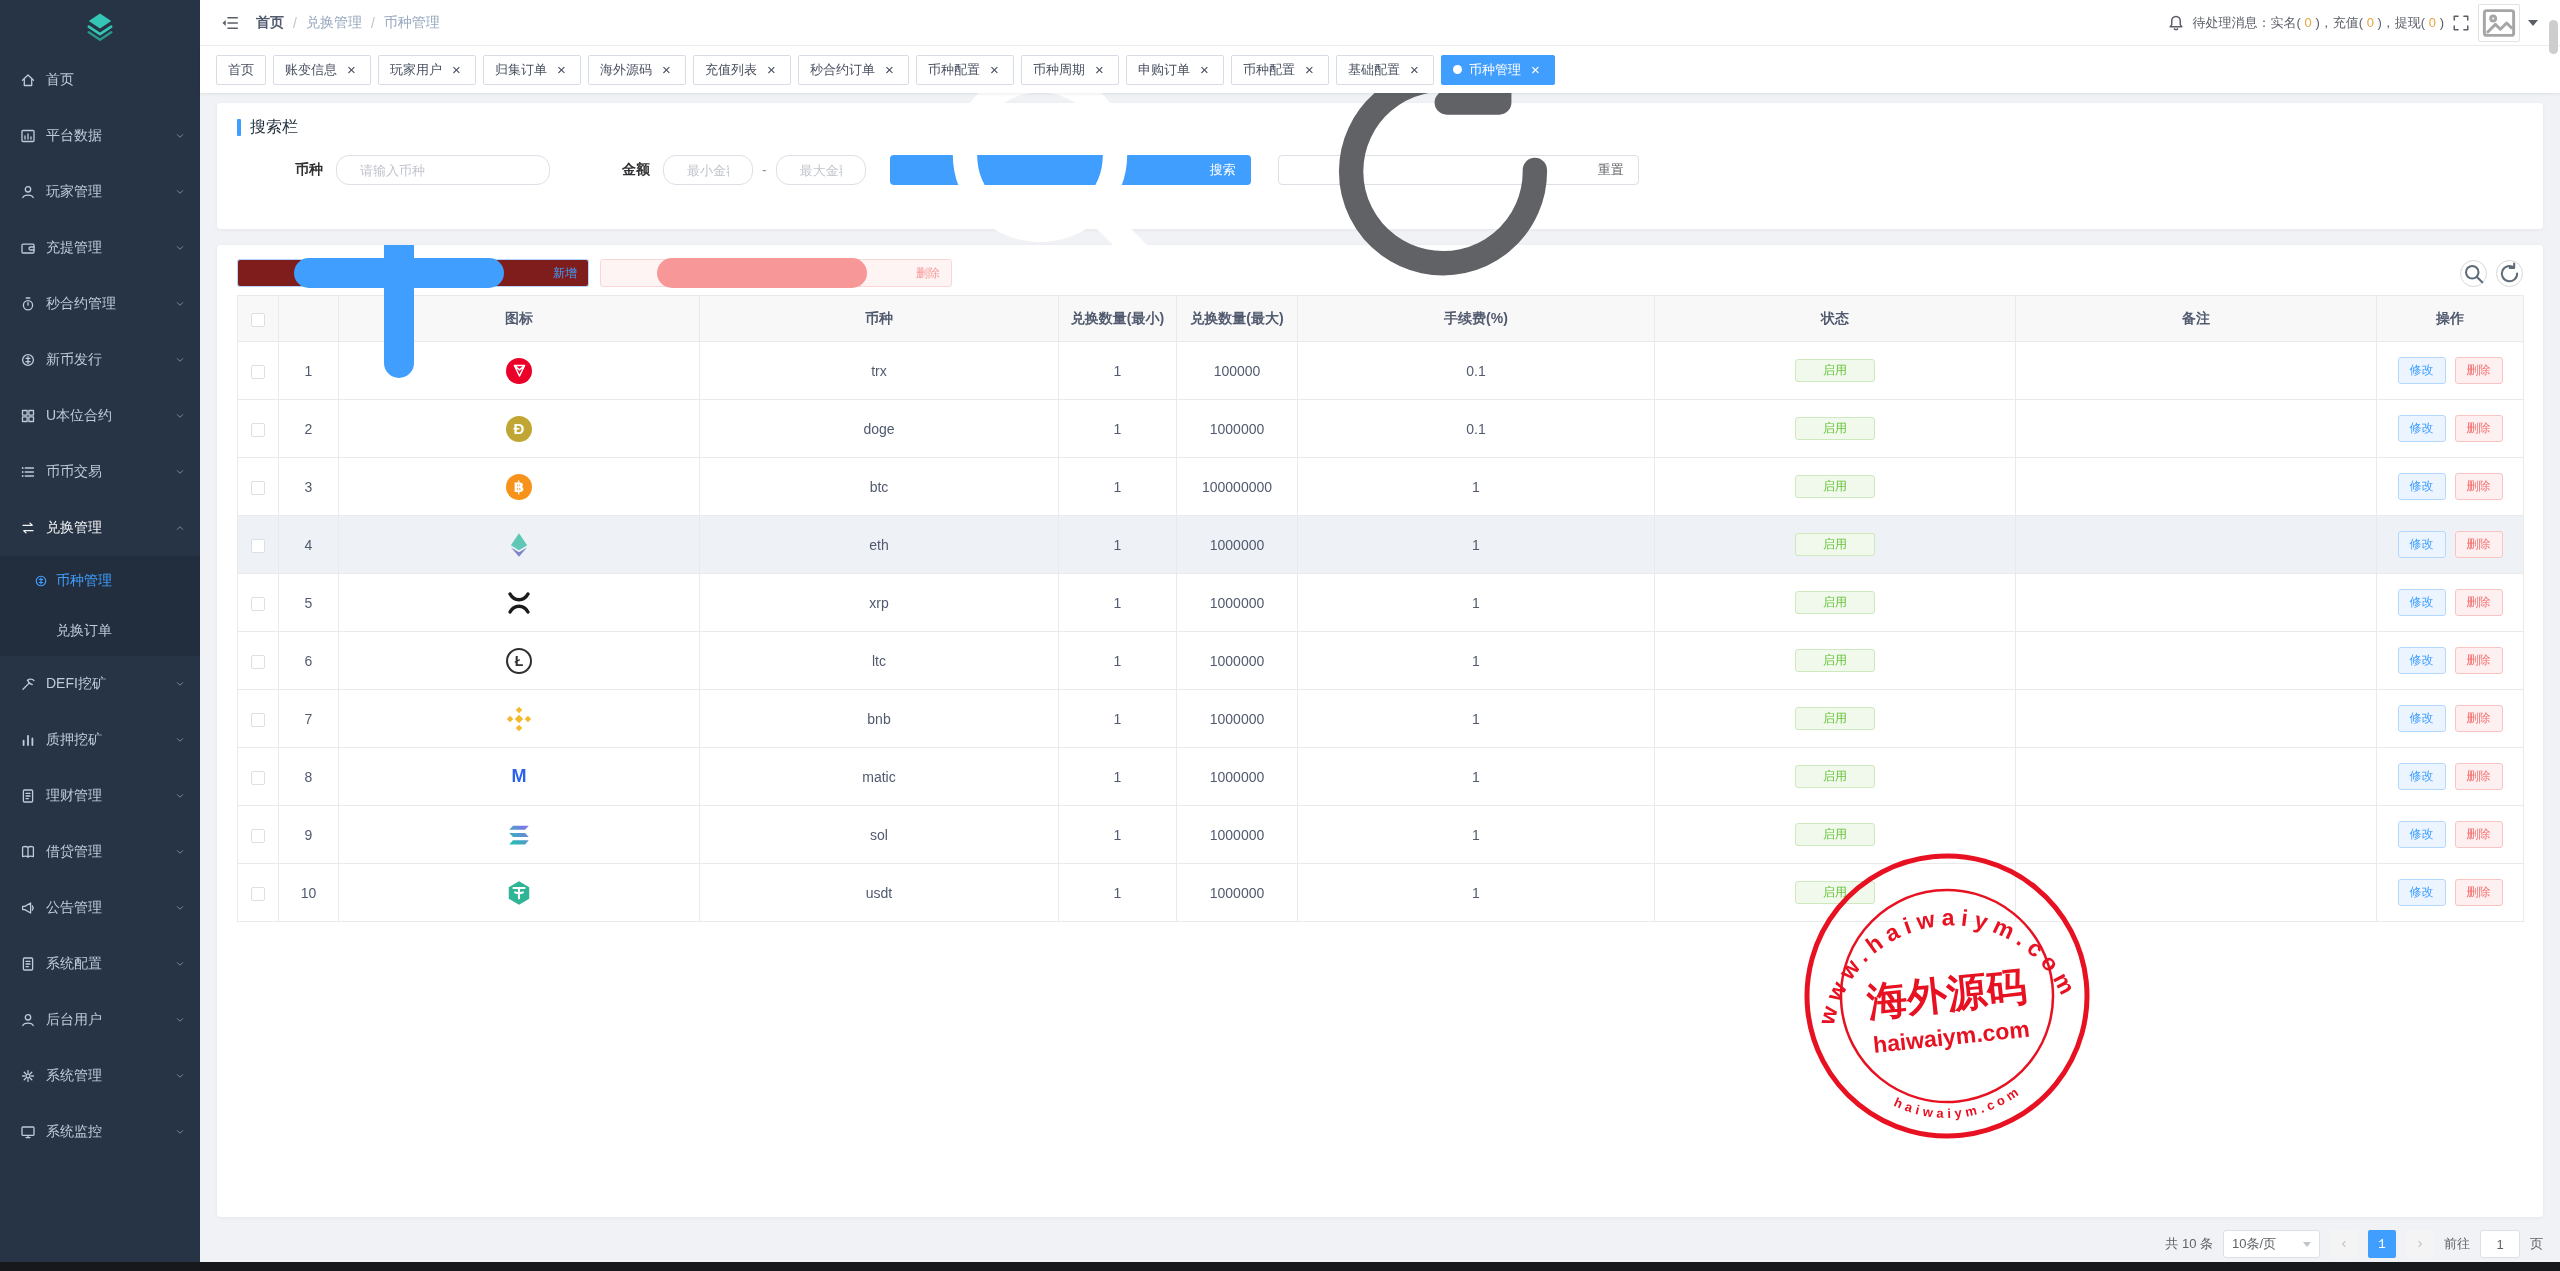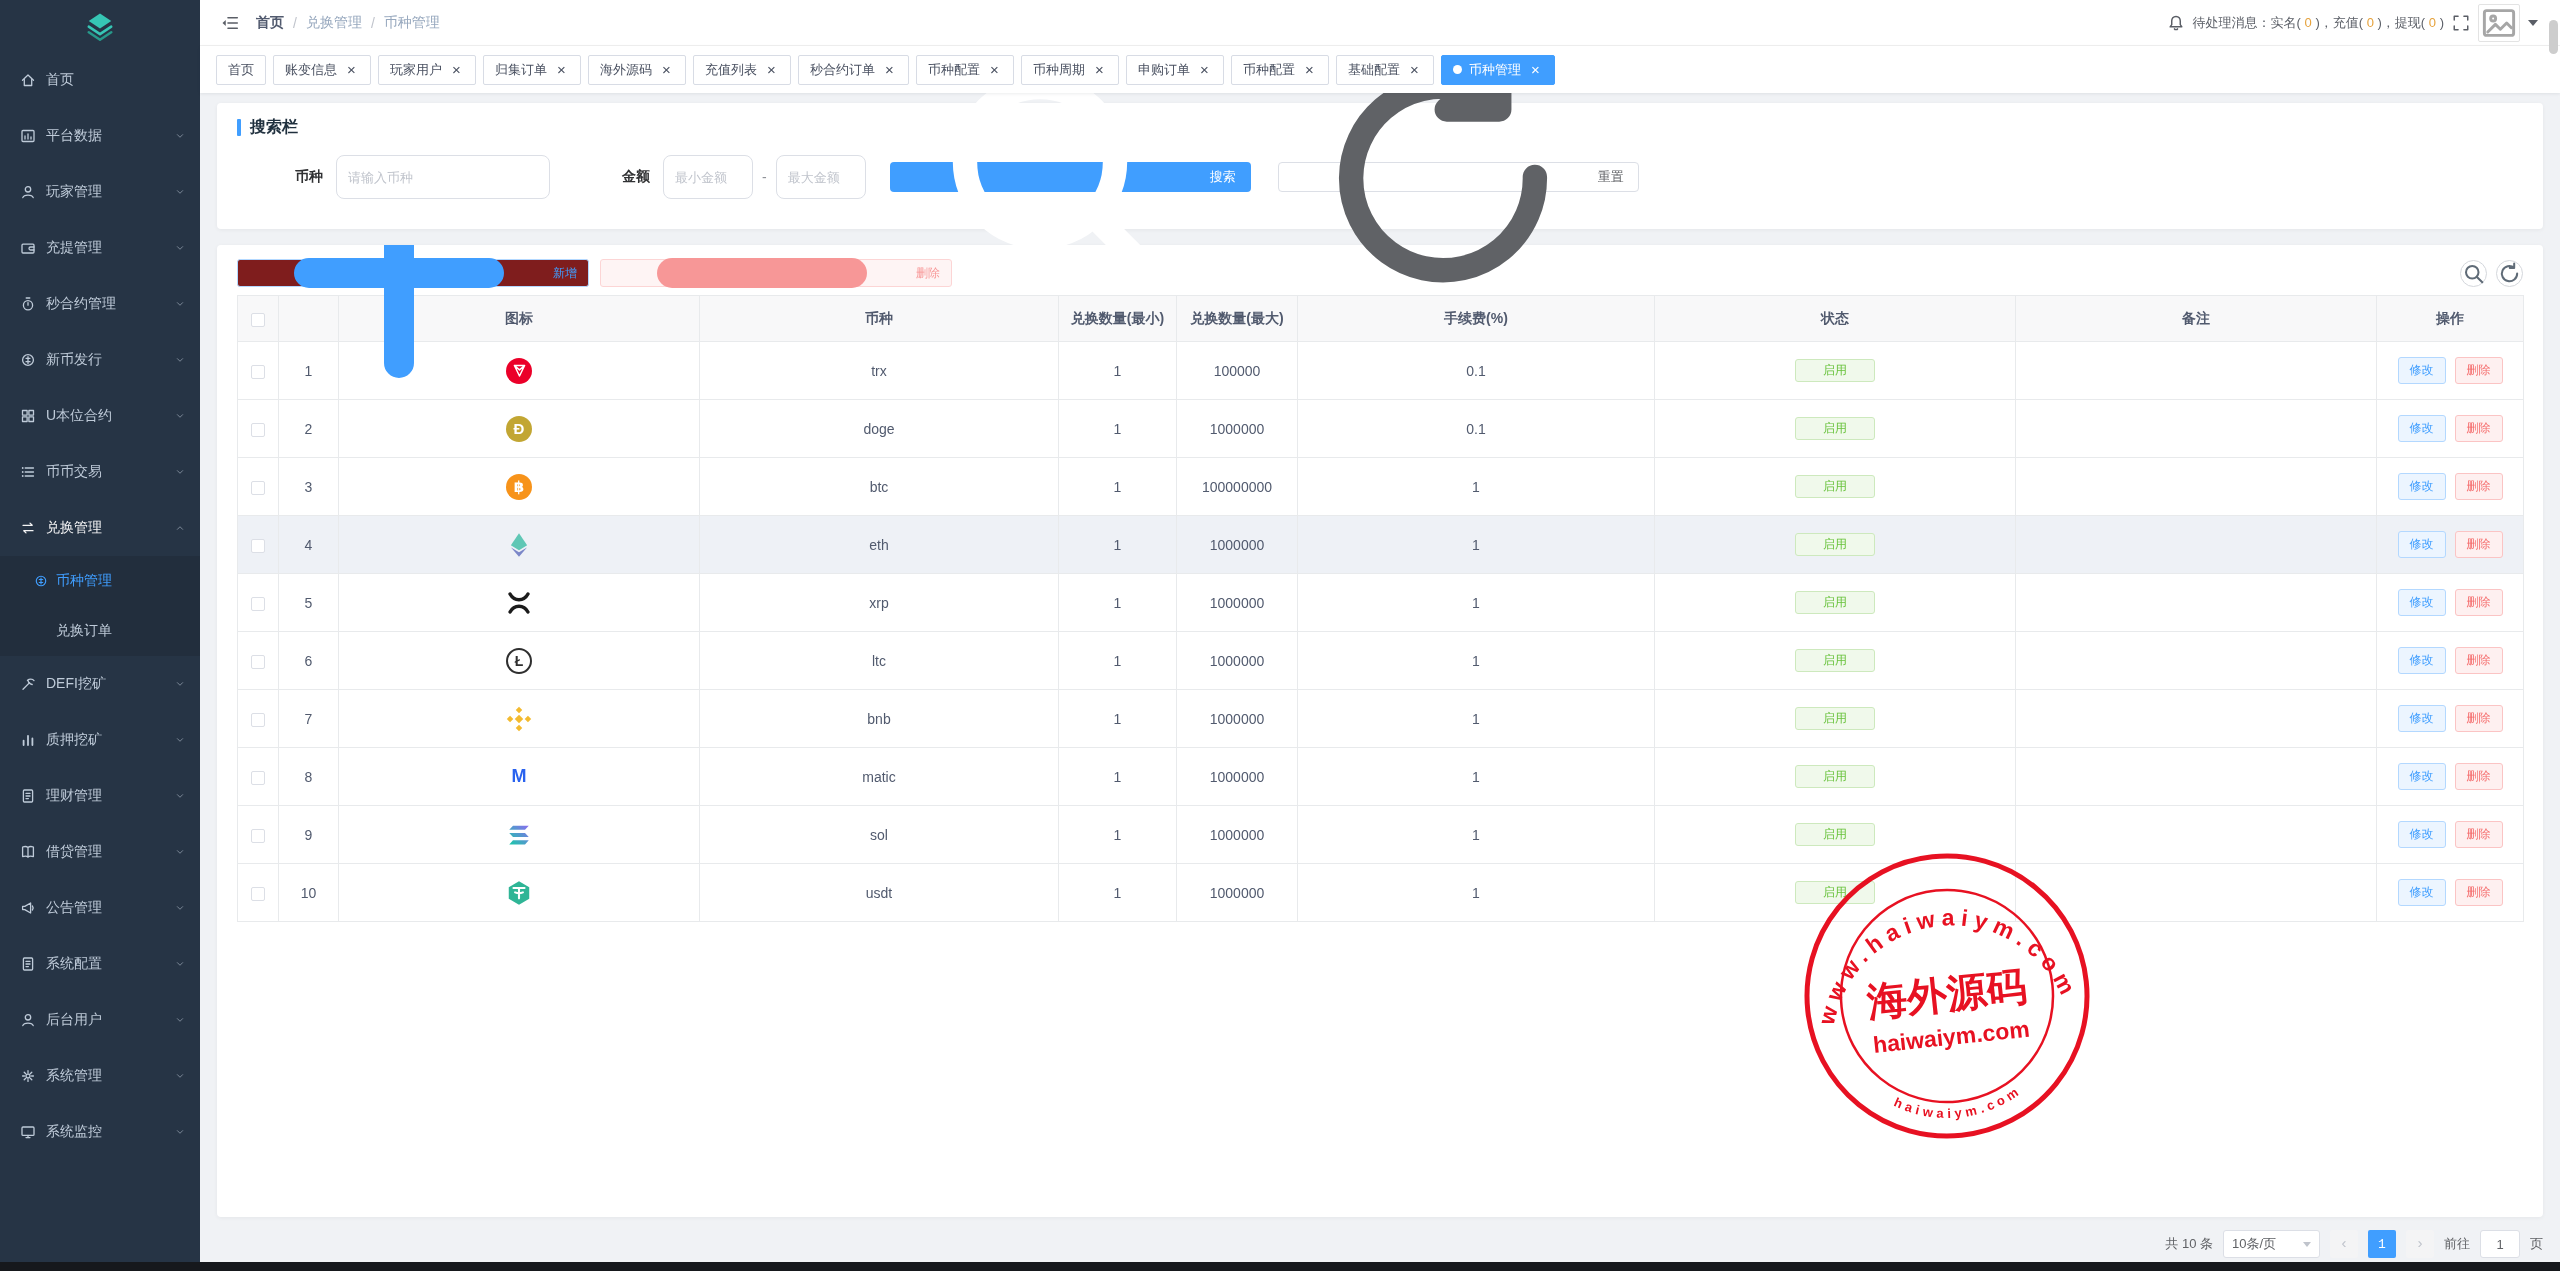--- a/index.html
+++ b/index.html
@@ -50,26 +50,26 @@
   .tag .dot{width:9px;height:9px;border-radius:50%;background:#fff;margin-right:7px}
   .tag.active{background:#409eff;border-color:#409eff;color:#fff}
   .tag-close{margin-left:7px;font-size:15px;line-height:1;width:15px;height:15px;display:inline-flex;align-items:center;justify-content:center;border-radius:50%;font-style:normal}
 
   
   .content{flex:1;padding:10px 17px 0 17px;position:relative;overflow:hidden}
   .card{background:#fff;border-radius:4px;box-shadow:0 1px 4px rgba(0,0,0,.05)}
   .search-card{height:126px;padding:14px 20px 0}
   .panel-title-bar{display:flex;align-items:center}
   .accent-bar{width:4px;height:17px;background:#409eff;border-radius:1px;margin-right:9px}
-  .panel-title{font-size:16px;font-weight:bold;color:#1f2f3d}
+  .panel-title{font-size:16px;font-weight:normal;color:#1f2f3d}
   .search-form{margin-top:17px;display:flex;align-items:center}
   .f-label{font-weight:bold;color:#303133;margin-right:13px}
   .f-label.first{margin-left:58px}
   .f-label.amount{margin-left:72px}
-  .f-input{height:44px;border:1px solid #dcdfe6;border-radius:8px;padding:0 11px;font-size:13px;color:#606266;background:#fff}
+  .f-input{height:30px;border:1px solid #dcdfe6;border-radius:13px;padding:0 23px;font-size:13px;color:#606266;background:#fff}
   .f-input::placeholder{color:#c0c4cc}
   .f-input.coin{width:214px}
   .f-input.small{width:90px}
   .dash{color:#909399;margin:0 9px}
   .btn{height:30px;display:inline-flex;align-items:center;gap:5px;padding:0 14px;border-radius:4px;font-size:13px;border:1px solid transparent}
   .btn.primary{background:#409eff;color:#fff;margin-left:24px}
   .btn.plainw{background:#fff;border-color:#dcdfe6;color:#606266;margin-left:27px}
   .bi{display:inline-flex}
   .bi svg{width:13px;height:13px}
 

